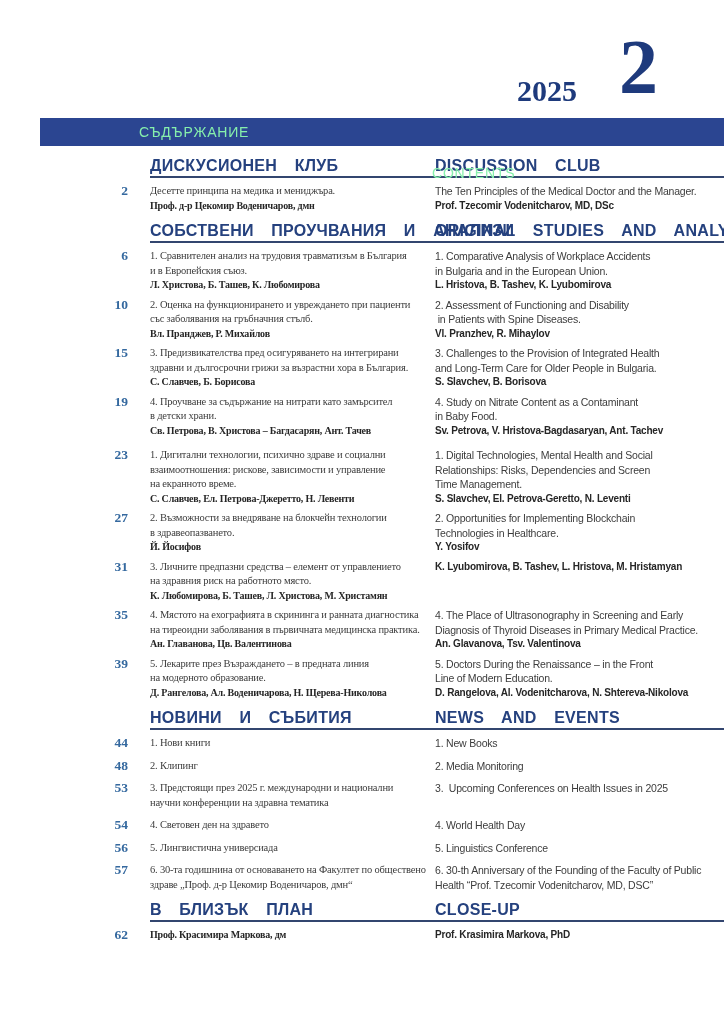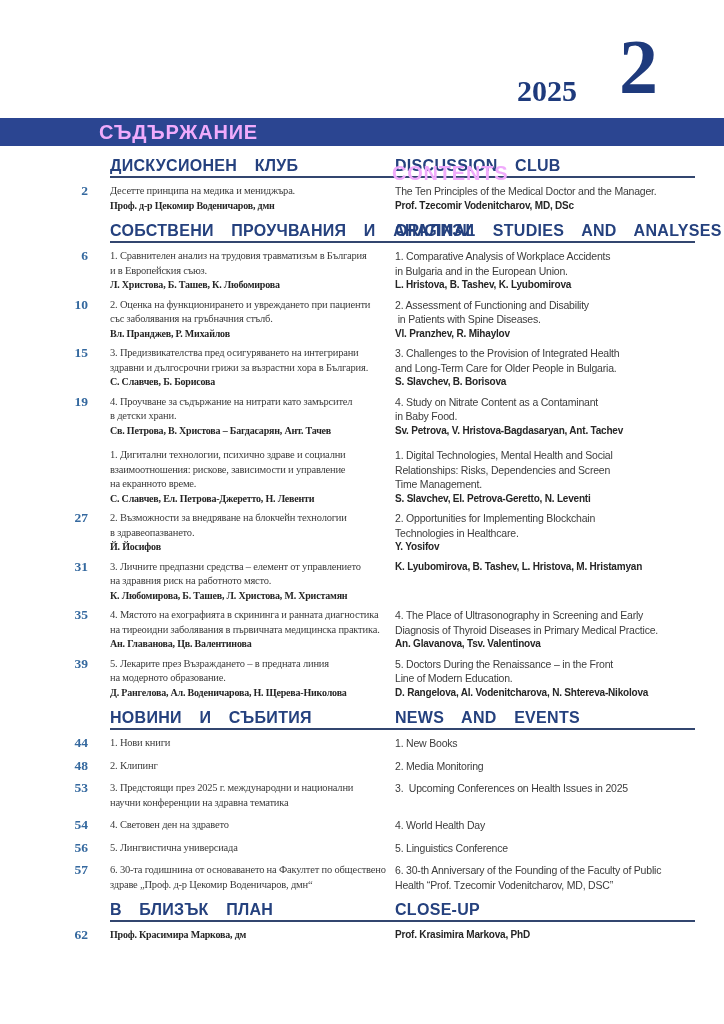--- a/index.html
+++ b/index.html
@@ -7,39 +7,39 @@
     --rule:#33466f; --body:#3c3c3c; --authors:#262626; --paper:#ffffff;
   }
   *{ box-sizing:border-box; }
   html,body{ margin:0; padding:0; }
   body{
     width:724px; height:1024px; overflow:hidden;
     background:var(--paper);
     font-family:"Liberation Sans", sans-serif;
     color:var(--body);
   }
-  .page{ position:relative; width:724px; height:892px; }
+  .page{ position:relative; width:724px; height:892px;padding-left:40px; }
 
   
   .masthead{ position:relative; height:118px; }
   .year{
     position:absolute; top:76px; right:147px;
     font-family:"Liberation Serif", serif; font-weight:bold;
     font-size:30px; line-height:1; color:var(--numeral);
   }
   .issue{
     position:absolute; top:28px; right:66px;
     font-family:"Liberation Serif", serif; font-weight:bold;
     font-size:78px; line-height:1; color:var(--numeral);
   }
 
   
   .header-bar{
     position:relative; height:28px; background:var(--brand);
-    color:#f0abfc; font-weight:bold; font-size:20px; letter-spacing:.8px;
+    color:#86efac; font-weight:normal; font-size:14px; letter-spacing:.8px;
     line-height:28px;
   }
   .header-bar .bg-title{ position:absolute; left:99px; top:0; }
   .header-bar .en-title{ position:absolute; left:392px; top:0;margin-top:41px; }
 
   
   .content{ padding-top:12px; }
   .toc-section{ margin-top:10px; }
   .toc-section:first-child{ margin-top:0; }
 
@@ -175,20 +175,21 @@
 in Baby Food.</div>
       <div class="authors">Sv. Petrova, V. Hristova-Bagdasaryan, Ant. Tachev</div>
     </div>
   </div>
 </div>
   </section>
 
   <section class="toc-section">
     <div class="entries">
   <div class="row entry">
+    <div class="pageno">23</div>
     <div class="cell-bg">
       <div class="title">1. Дигитални технологии, психично здраве и социални
 взаимоотношения: рискове, зависимости и управление
 на екранното време.</div>
       <div class="authors">С. Славчев, Ел. Петрова-Джеретто, Н. Левенти</div>
     </div>
     <div class="cell-en">
       <div class="title">1. Digital Technologies, Mental Health and Social
 Relationships: Risks, Dependencies and Screen
 Time Management.</div>

